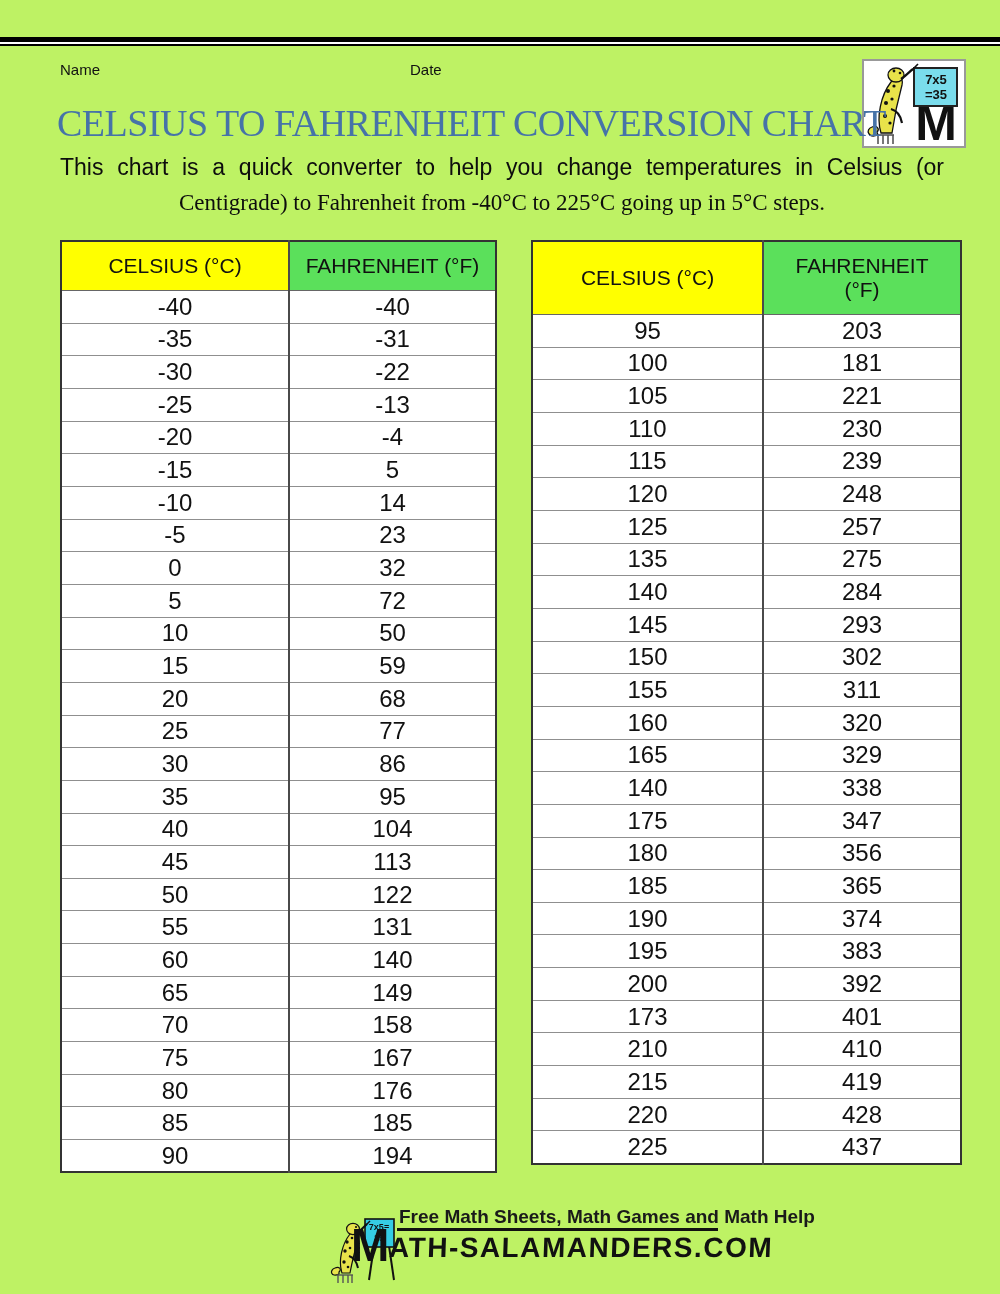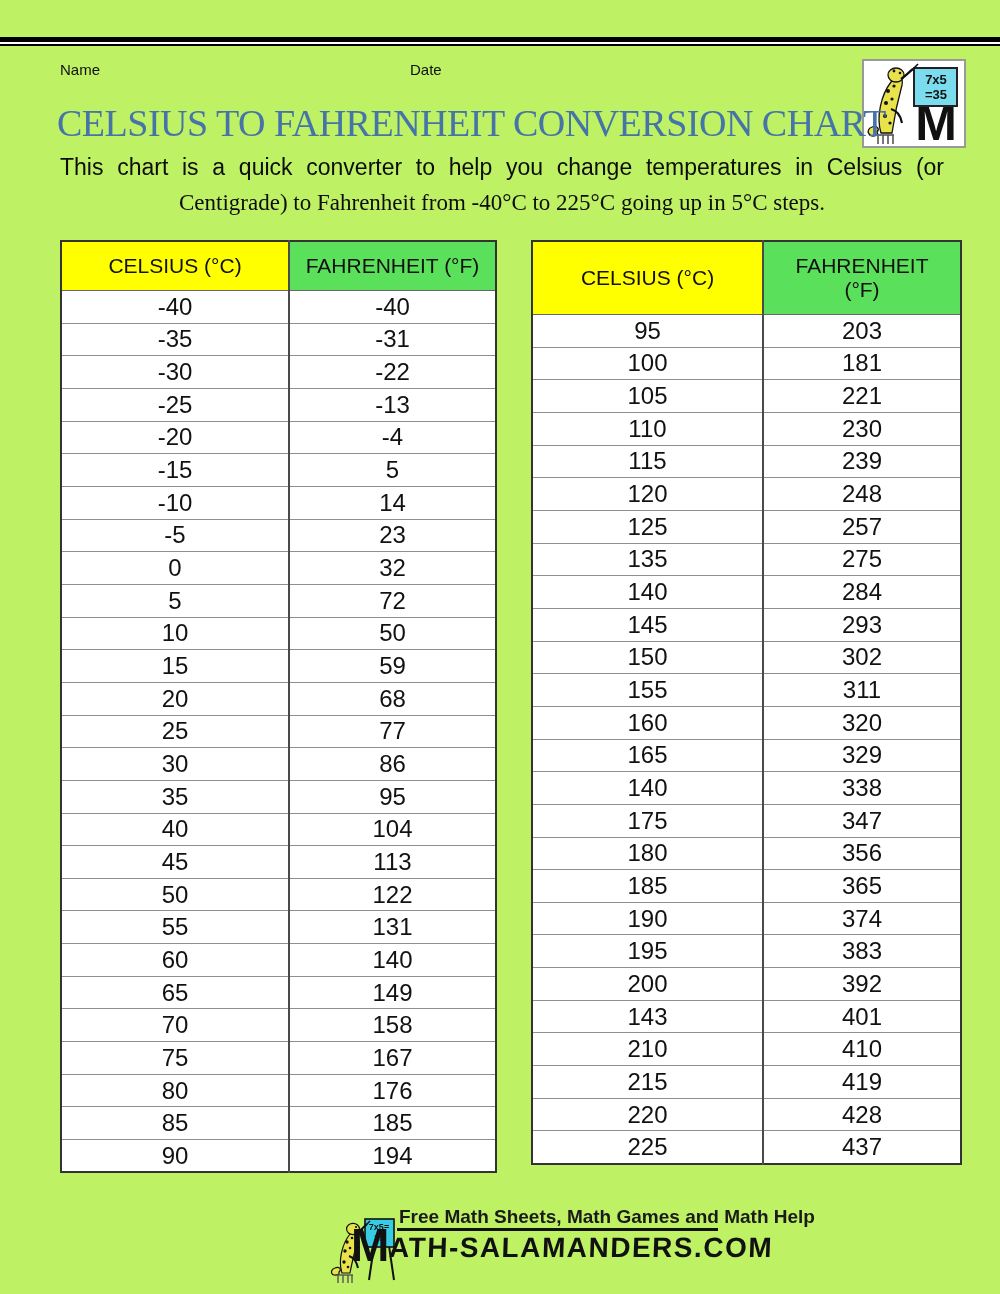--- a/index.html
+++ b/index.html
@@ -343,21 +343,21 @@
         </tr>
         <tr>
           <td>195</td>
           <td>383</td>
         </tr>
         <tr>
           <td>200</td>
           <td>392</td>
         </tr>
         <tr>
-          <td>143</td>
+          <td>173</td>
           <td>401</td>
         </tr>
         <tr>
           <td>210</td>
           <td>410</td>
         </tr>
         <tr>
           <td>215</td>
           <td>419</td>
         </tr>

